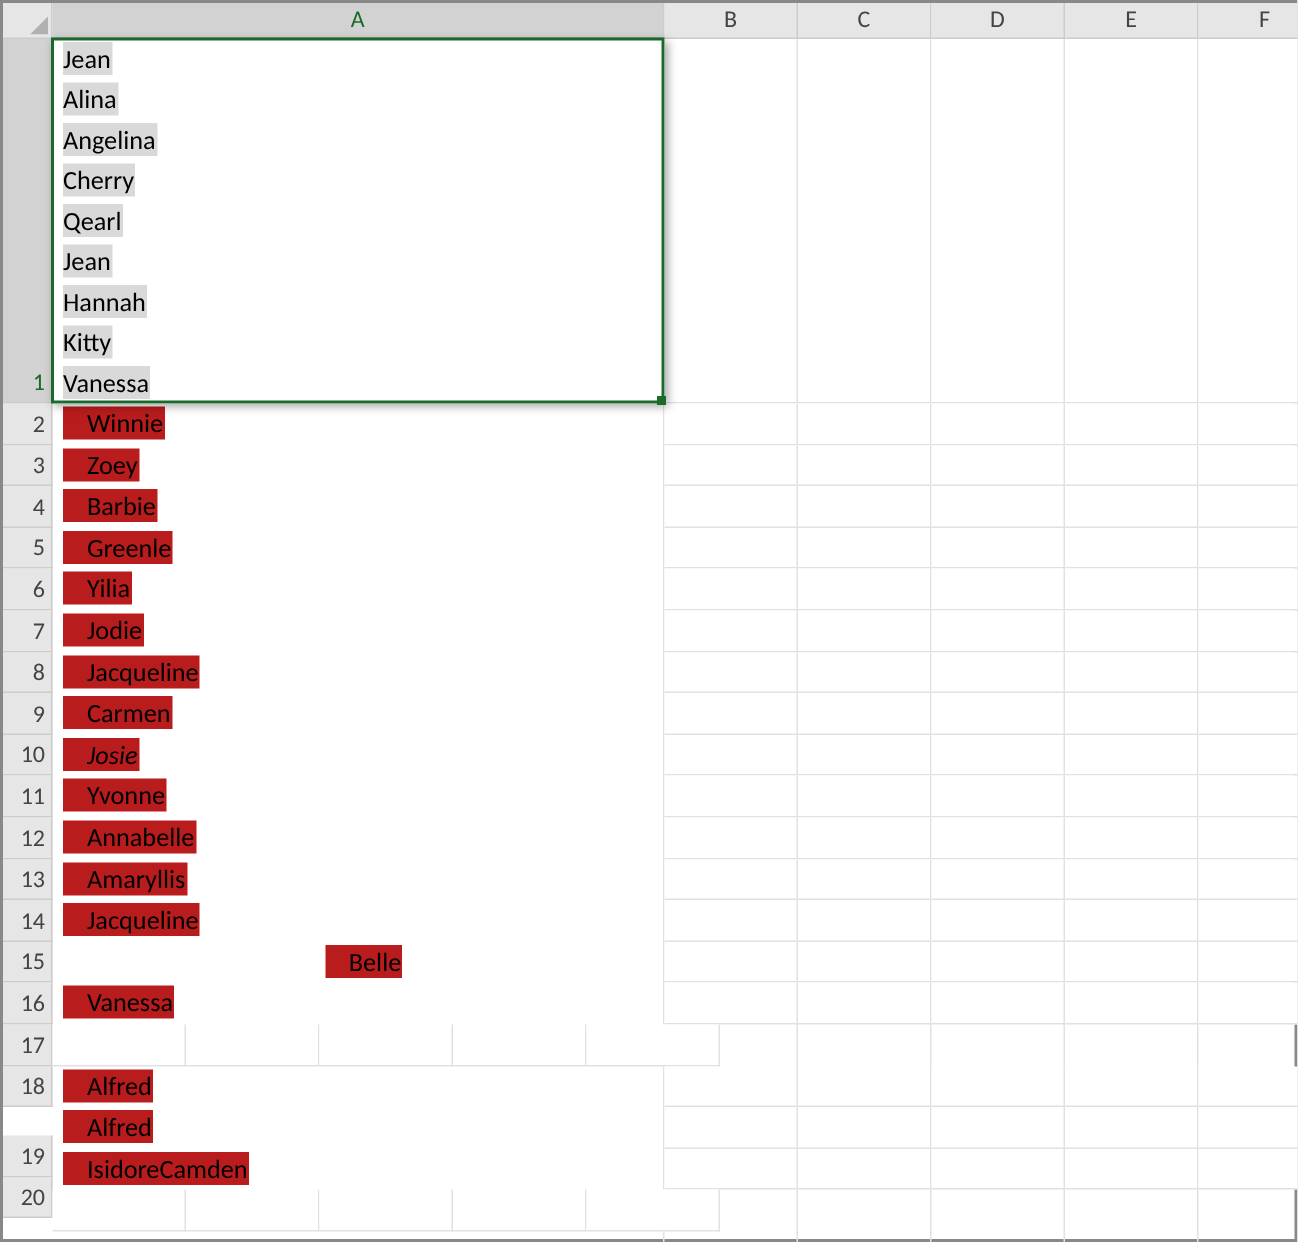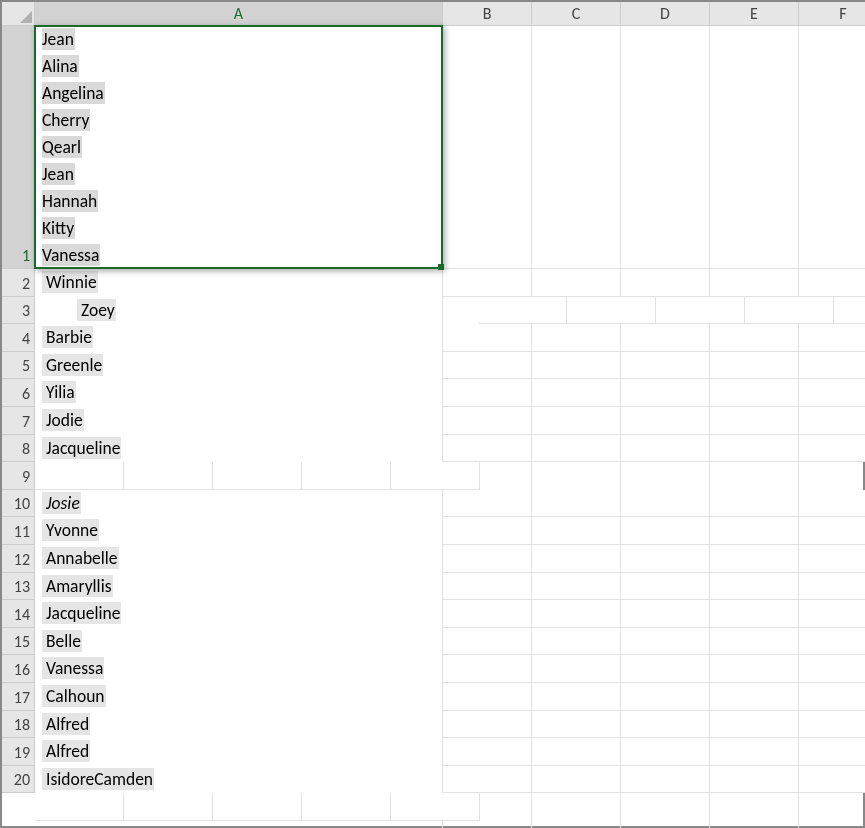--- a/index.html
+++ b/index.html
@@ -114,21 +114,21 @@
     }
     .gridlines-v {
       position: absolute;
       left: 33px;
       top: 24px;
       height: 802px;
       pointer-events: none;
     }
     .gridline-v { position: absolute; top: 0; bottom: 0; width: 0; border-right: 1px solid #e1e1e1; }
     .rest-line { padding-left: 7px; height: 27.6px; line-height: 27.6px; white-space: nowrap; }
-    .rest-line span { background: #e5e5e5; padding: 0 1px 0 4px; }
+    .rest-line span { background: #b91c1c; padding: 0 1px 0 16px; }
     .shadow {
       box-shadow: 2px 2px 6px rgba(0,0,0,0.35);
     }
     .fill-handle {
       position: absolute;
       width: 6px;
       height: 6px;
       background: #1a6b2b;
       right: -3px;
       bottom: -3px;
@@ -166,21 +166,21 @@
       <div class="row-header" style="height: 27.6px;">9</div>
       <div class="row-header" style="height: 27.6px;">10</div>
       <div class="row-header" style="height: 27.6px;">11</div>
       <div class="row-header" style="height: 27.6px;">12</div>
       <div class="row-header" style="height: 27.6px;">13</div>
       <div class="row-header" style="height: 27.6px;">14</div>
       <div class="row-header" style="height: 27.6px;">15</div>
       <div class="row-header" style="height: 27.6px;">16</div>
       <div class="row-header" style="height: 27.6px;">17</div>
       <div class="row-header" style="height: 27.6px;">18</div>
-      <div class="row-header" style="height: 27.6px;">19</div>
+      <div class="row-header" style="height: 27.6px; margin-top: 19px;">19</div>
       <div class="row-header" style="height: 27.6px;">20</div>
     </div>
 
   <div class="gridlines-v" id="vgrid">
       <div class="gridline-v" style="left: 407px;"></div>
       <div class="gridline-v" style="left: 496px;"></div>
       <div class="gridline-v" style="left: 585px;"></div>
       <div class="gridline-v" style="left: 674px;"></div>
       <div class="gridline-v" style="left: 763px;"></div>
     </div>
@@ -216,21 +216,21 @@
           <div class="cellA" style="height: 27.6px; position: relative;">
             <div class="rest-line"><span>Winnie</span></div>
           </div>
           <div class="cell cellX" style="height: 27.6px;"></div>
           <div class="cell cellX" style="height: 27.6px;"></div>
           <div class="cell cellX" style="height: 27.6px;"></div>
           <div class="cell cellX" style="height: 27.6px;"></div>
           <div class="cell cellX" style="height: 27.6px;"></div>
         </div>
         <div class="data-row" style="height: 27.6px; position: relative;">
-          <div class="cellA" style="height: 27.6px; position: relative; margin-left: 35px;">
+          <div class="cellA" style="height: 27.6px; position: relative;">
             <div class="rest-line"><span>Zoey</span></div>
           </div>
           <div class="cell cellX" style="height: 27.6px;"></div>
           <div class="cell cellX" style="height: 27.6px;"></div>
           <div class="cell cellX" style="height: 27.6px;"></div>
           <div class="cell cellX" style="height: 27.6px;"></div>
           <div class="cell cellX" style="height: 27.6px;"></div>
         </div>
         <div class="data-row" style="height: 27.6px; position: relative;">
           <div class="cellA" style="height: 27.6px; position: relative;">
@@ -276,20 +276,23 @@
           <div class="cellA" style="height: 27.6px; position: relative;">
             <div class="rest-line"><span>Jacqueline</span></div>
           </div>
           <div class="cell cellX" style="height: 27.6px;"></div>
           <div class="cell cellX" style="height: 27.6px;"></div>
           <div class="cell cellX" style="height: 27.6px;"></div>
           <div class="cell cellX" style="height: 27.6px;"></div>
           <div class="cell cellX" style="height: 27.6px;"></div>
         </div>
         <div class="data-row" style="height: 27.6px; position: relative;">
+          <div class="cellA" style="height: 27.6px; position: relative;">
+            <div class="rest-line"><span>Carmen</span></div>
+          </div>
           <div class="cell cellX" style="height: 27.6px;"></div>
           <div class="cell cellX" style="height: 27.6px;"></div>
           <div class="cell cellX" style="height: 27.6px;"></div>
           <div class="cell cellX" style="height: 27.6px;"></div>
           <div class="cell cellX" style="height: 27.6px;"></div>
         </div>
         <div class="data-row" style="height: 27.6px; position: relative;">
           <div class="cellA" style="height: 27.6px; position: relative; font-style: italic;">
             <div class="rest-line"><span>Josie</span></div>
           </div>
@@ -333,43 +336,40 @@
           <div class="cellA" style="height: 27.6px; position: relative;">
             <div class="rest-line"><span>Jacqueline</span></div>
           </div>
           <div class="cell cellX" style="height: 27.6px;"></div>
           <div class="cell cellX" style="height: 27.6px;"></div>
           <div class="cell cellX" style="height: 27.6px;"></div>
           <div class="cell cellX" style="height: 27.6px;"></div>
           <div class="cell cellX" style="height: 27.6px;"></div>
         </div>
         <div class="data-row" style="height: 27.6px; position: relative;">
-          <div class="cellA" style="height: 27.6px; position: relative;">
+          <div class="cellA" style="height: 27.6px; position: relative; text-align: center;">
             <div class="rest-line"><span>Belle</span></div>
           </div>
           <div class="cell cellX" style="height: 27.6px;"></div>
           <div class="cell cellX" style="height: 27.6px;"></div>
           <div class="cell cellX" style="height: 27.6px;"></div>
           <div class="cell cellX" style="height: 27.6px;"></div>
           <div class="cell cellX" style="height: 27.6px;"></div>
         </div>
         <div class="data-row" style="height: 27.6px; position: relative;">
           <div class="cellA" style="height: 27.6px; position: relative;">
             <div class="rest-line"><span>Vanessa</span></div>
           </div>
           <div class="cell cellX" style="height: 27.6px;"></div>
           <div class="cell cellX" style="height: 27.6px;"></div>
           <div class="cell cellX" style="height: 27.6px;"></div>
           <div class="cell cellX" style="height: 27.6px;"></div>
           <div class="cell cellX" style="height: 27.6px;"></div>
         </div>
         <div class="data-row" style="height: 27.6px; position: relative;">
-          <div class="cellA" style="height: 27.6px; position: relative;">
-            <div class="rest-line"><span>Calhoun</span></div>
-          </div>
           <div class="cell cellX" style="height: 27.6px;"></div>
           <div class="cell cellX" style="height: 27.6px;"></div>
           <div class="cell cellX" style="height: 27.6px;"></div>
           <div class="cell cellX" style="height: 27.6px;"></div>
           <div class="cell cellX" style="height: 27.6px;"></div>
         </div>
         <div class="data-row" style="height: 27.6px; position: relative;">
           <div class="cellA" style="height: 27.6px; position: relative;">
             <div class="rest-line"><span>Alfred</span></div>
           </div>

